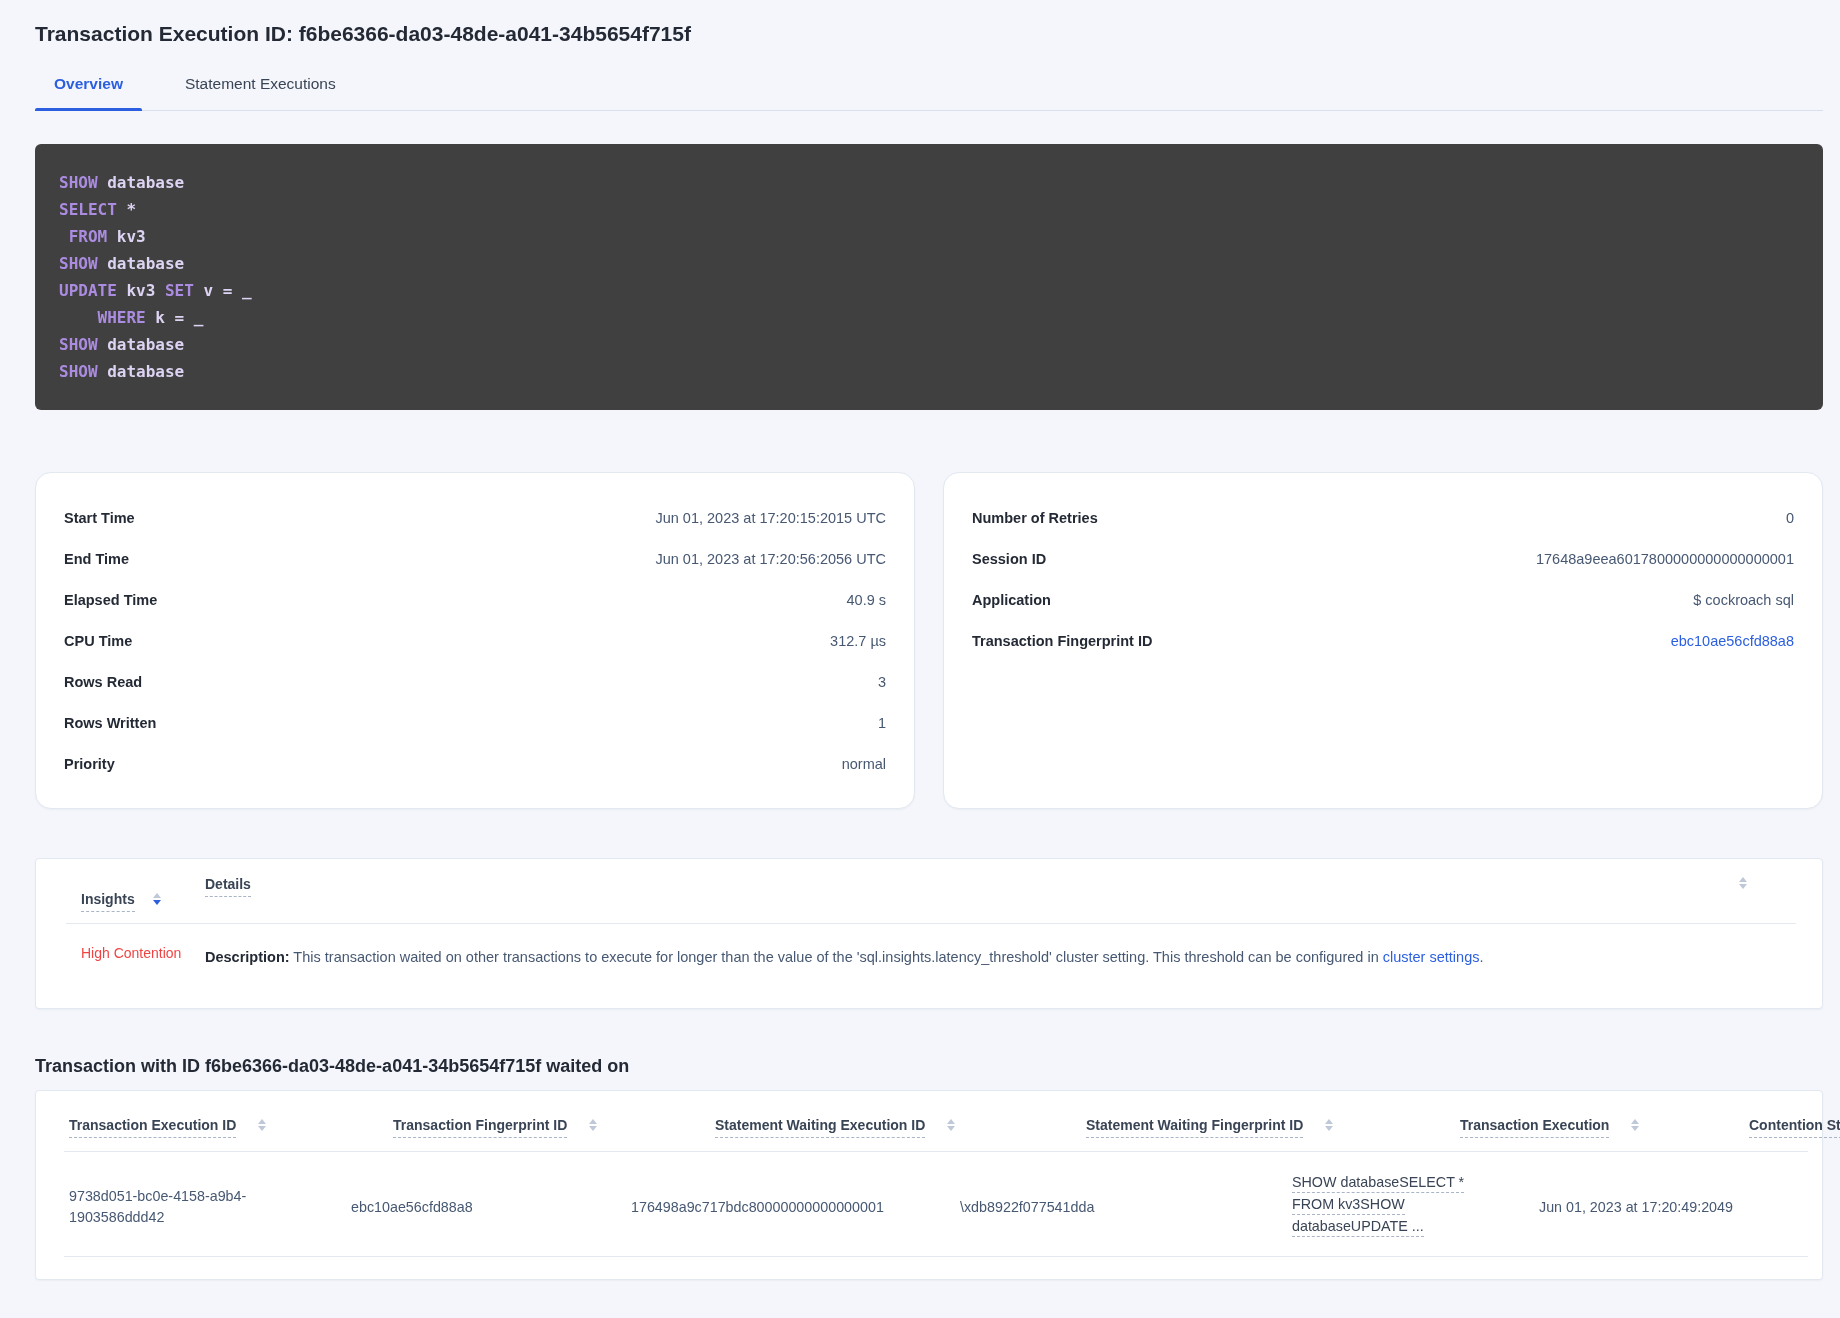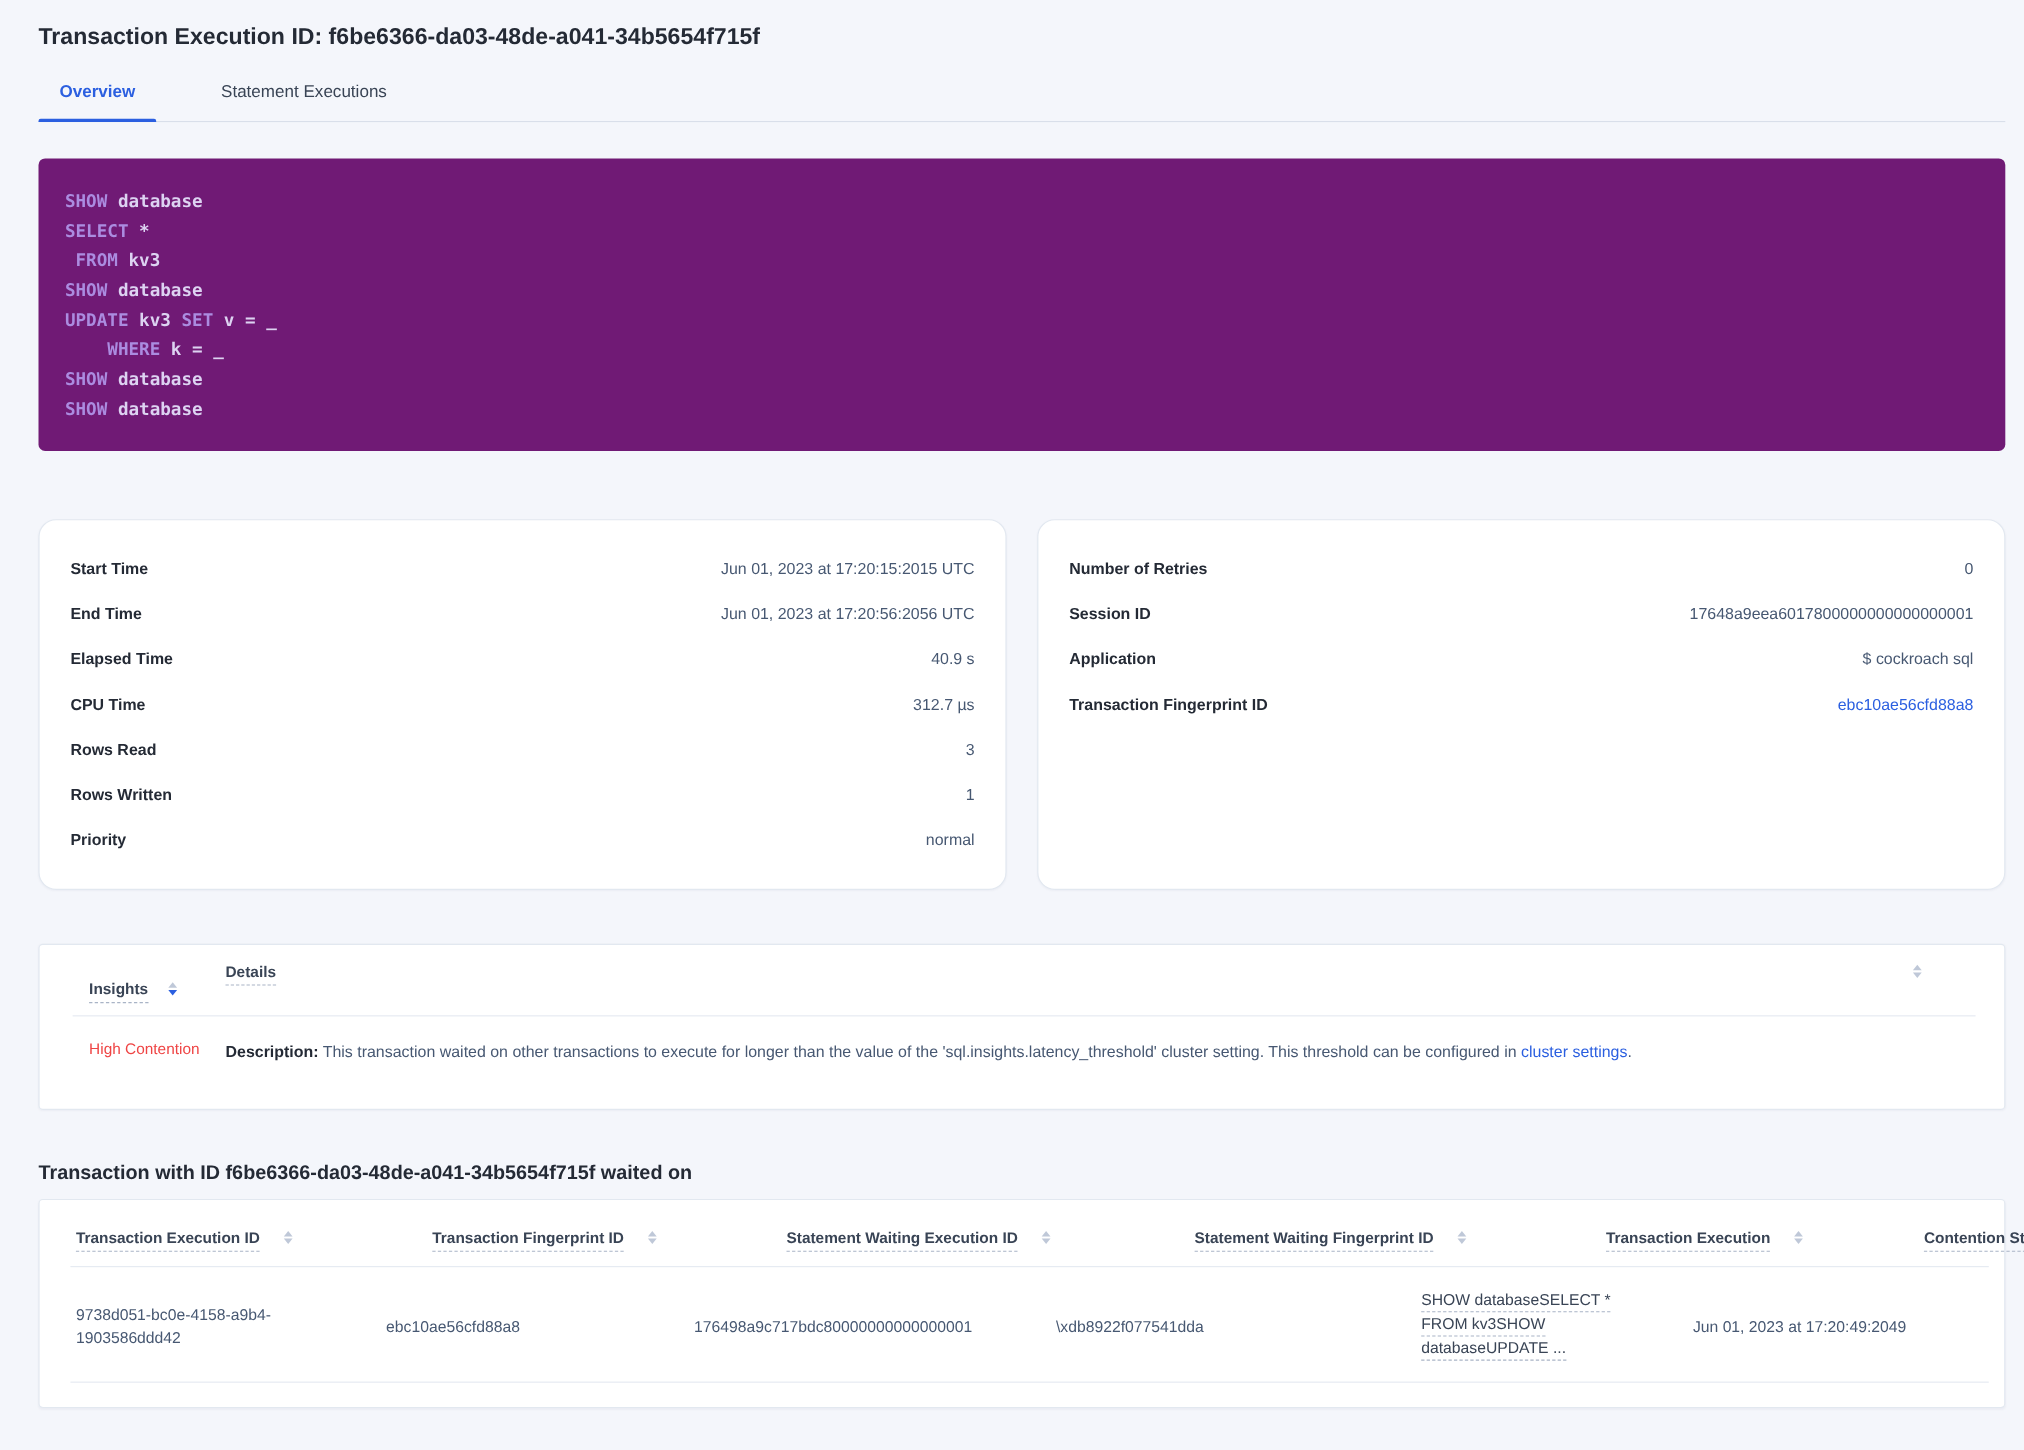--- a/index.html
+++ b/index.html
@@ -8,27 +8,27 @@
     background:#f4f6fb;
     font-family:"Liberation Sans","DejaVu Sans",sans-serif;
     color:#475872;
     -webkit-font-smoothing:antialiased;
   }
   .content{padding:20px 17px 0 35px;}
 
   .page-title{font-size:21px;font-weight:700;color:#242a35;margin:2px 0 20px 0;}
 
   
-  .tabs{display:flex;gap:40px;border-bottom:1px solid #d9dfea;}
+  .tabs{display:flex;gap:24px;border-bottom:1px solid #d9dfea;}
   .tab{position:relative;padding:9px 19px 17px;font-size:15.5px;color:#394455;cursor:pointer;}
   .tab.active{color:#2b5fe0;font-weight:700;}
   .tab.active::after{content:"";position:absolute;left:0;right:0;bottom:-1px;height:3px;background:#2b5fe0;border-radius:2px 2px 0 0;}
 
   
-  .sql-box{margin-top:33px;background:#701a75;border-radius:6px;padding:25px 24px;height:216px;}
+  .sql-box{margin-top:33px;background:#404040;border-radius:6px;padding:25px 24px;height:216px;}
   .sql-code{font-family:"DejaVu Sans Mono","Liberation Mono",monospace;font-size:16px;line-height:27px;white-space:pre;font-weight:600;}
   .sql-code .kw{color:#ab8ce0;}
   .sql-code .id{color:#ddd3f2;}
 
   
   .card{background:#fff;border:1px solid #e2e8f0;border-radius:4px;box-shadow:0 1px 2px rgba(16,30,64,0.04);}
   .cards-row{display:flex;gap:28px;margin-top:62px;align-items:stretch;}
   .metric-card{flex:1;padding:24px 28px;border-radius:16px;}
   .metric-row{display:flex;justify-content:space-between;align-items:center;height:41px;}
   .metric-label{font-weight:700;color:#242a35;font-size:14.5px;}

